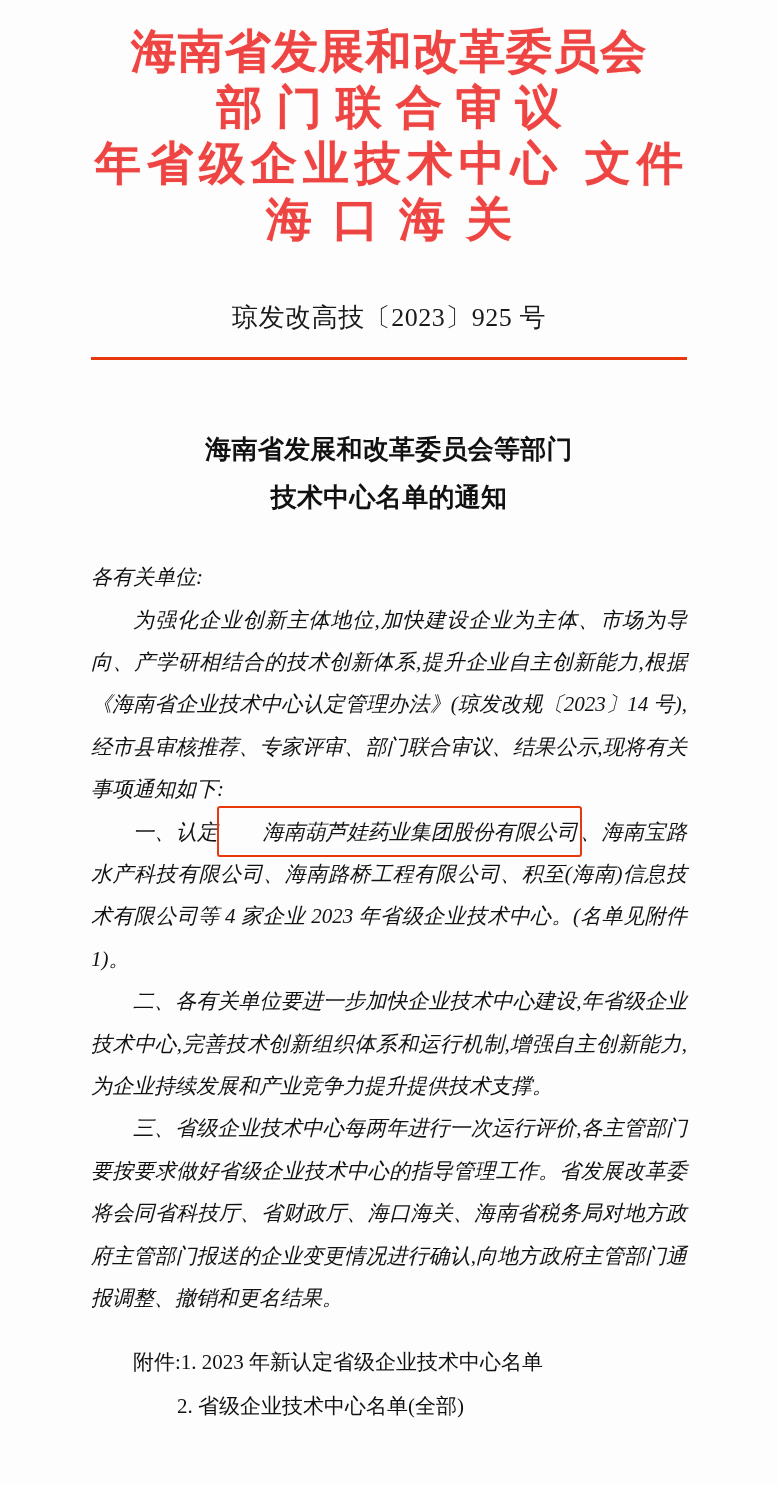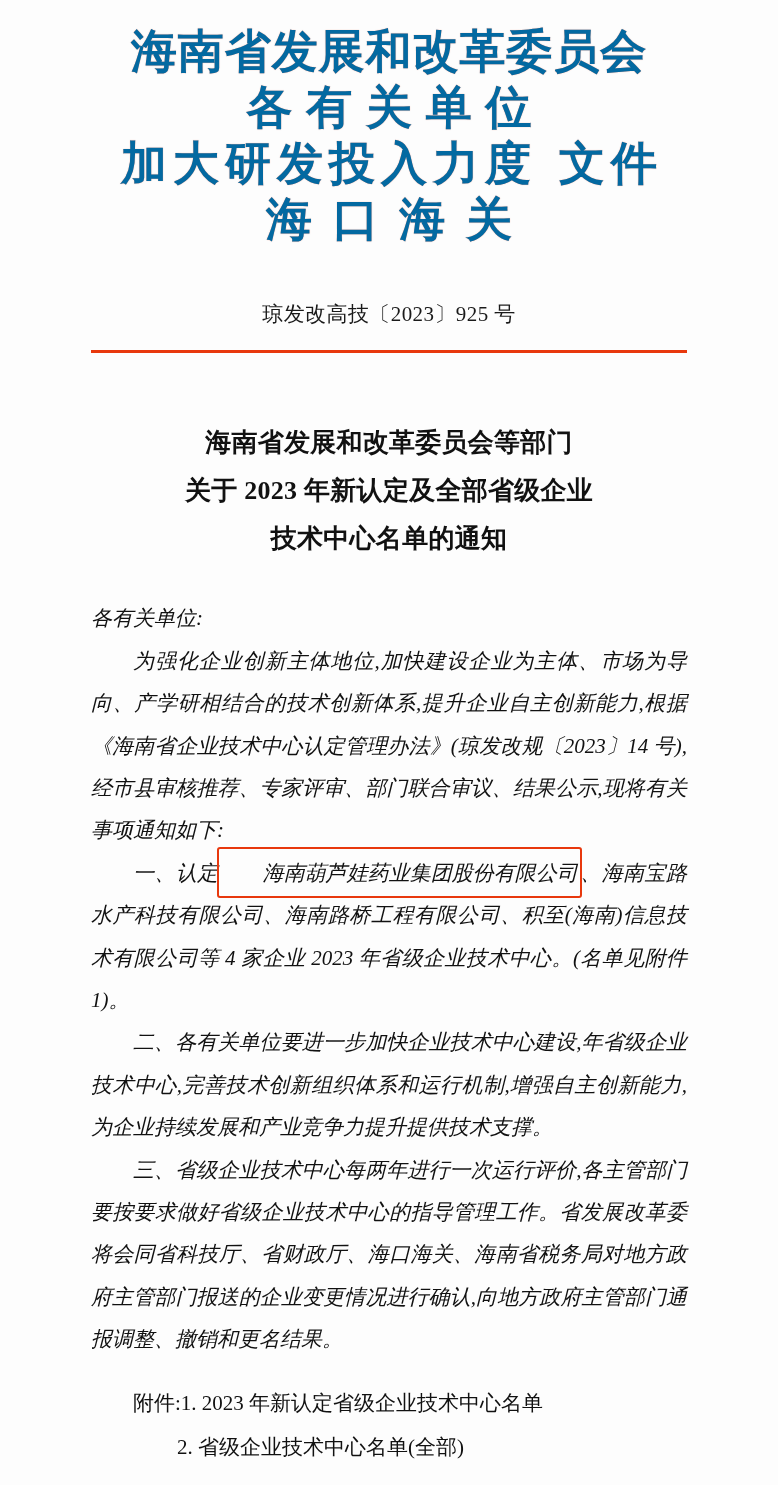--- a/index.html
+++ b/index.html
@@ -23,40 +23,40 @@
     padding: 0;
     position: relative;
   }
 
   
   .letterhead {
     padding-top: 28px;
     text-align: center;
   }
   .lh-line {
-    color: #0369a1;
+    color: #ef4444;
     font-family: "DejaVu Serif", "Liberation Serif", serif;
     font-weight: bold;
     letter-spacing: 0.02em;
     line-height: 1.0;
     margin: 0 auto;
     white-space: nowrap;
     text-shadow: 0 0 1px rgba(232,56,13,0.55);
   }
   .lh-1 { font-size: 46px; margin-bottom: 10px; }
   .lh-2 { font-size: 46px; letter-spacing: 0.30em; margin-bottom: 10px; padding-left: 0.30em; }
   .lh-3 { font-size: 46px; letter-spacing: 0.13em; margin-bottom: 10px; padding-left: 0.13em;}
   .lh-4 { font-size: 44px; margin-bottom: 10px; }
   .lh-5 { font-size: 46px; letter-spacing: 0.45em; margin-bottom: 10px; padding-left: 0.45em;}
 
   
   .docnum {
     margin-top: 58px;
     text-align: center;
-    font-size: 21px;
+    font-size: 26px;
     letter-spacing: 0.02em;
     color: #1a1a1a;
   }
   .red-rule {
     margin: 22px auto 0 auto;
     width: 596px;
     height: 3px;
     background: #e8380d;
   }
 
@@ -115,31 +115,30 @@
   .attach .a-line1 { text-indent: 2em; }
   .attach .a-line2 { text-indent: 4.1em; }
 </style>
 </head>
 <body>
 
 <div class="page">
 
   <div class="letterhead">
     <div class="lh-line lh-1">海南省发展和改革委员会</div>
-    <div class="lh-line lh-2">各有关单位</div>
-    <div class="lh-line lh-3">加大研发投入力度 文件</div>
+    <div class="lh-line lh-2">部门联合审议</div>
+    <div class="lh-line lh-3">年省级企业技术中心 文件</div>
     <div class="lh-line lh-5">海口海关</div>
   </div>
 
   <div class="docnum">琼发改高技〔2023〕925 号</div>
   <div class="red-rule"></div>
 
   <div class="title">
     <div>海南省发展和改革委员会等部门</div>
-    <div>关于 2023 年新认定及全部省级企业</div>
     <div>技术中心名单的通知</div>
   </div>
 
   <div class="body">
     <p>各有关单位:</p>
     <p class="indent2">为强化企业创新主体地位,加快建设企业为主体、市场为导向、产学研相结合的技术创新体系,提升企业自主创新能力,根据《海南省企业技术中心认定管理办法》(琼发改规〔2023〕14 号),经市县审核推荐、专家评审、部门联合审议、结果公示,现将有关事项通知如下:</p>
     <p class="indent2"><span>一、认定</span><span class="highlight-box">海南葫芦娃药业集团股份有限公司</span><span>、海南宝路水产科技有限公司、海南路桥工程有限公司、积至(海南)信息技术有限公司等 4 家企业 2023 年省级企业技术中心。(名单见附件 1)。</span></p>
     <p class="indent2">二、各有关单位要进一步加快企业技术中心建设,年省级企业技术中心,完善技术创新组织体系和运行机制,增强自主创新能力,为企业持续发展和产业竞争力提升提供技术支撑。</p>
     <p class="indent2">三、省级企业技术中心每两年进行一次运行评价,各主管部门要按要求做好省级企业技术中心的指导管理工作。省发展改革委将会同省科技厅、省财政厅、海口海关、海南省税务局对地方政府主管部门报送的企业变更情况进行确认,向地方政府主管部门通报调整、撤销和更名结果。</p>
 

